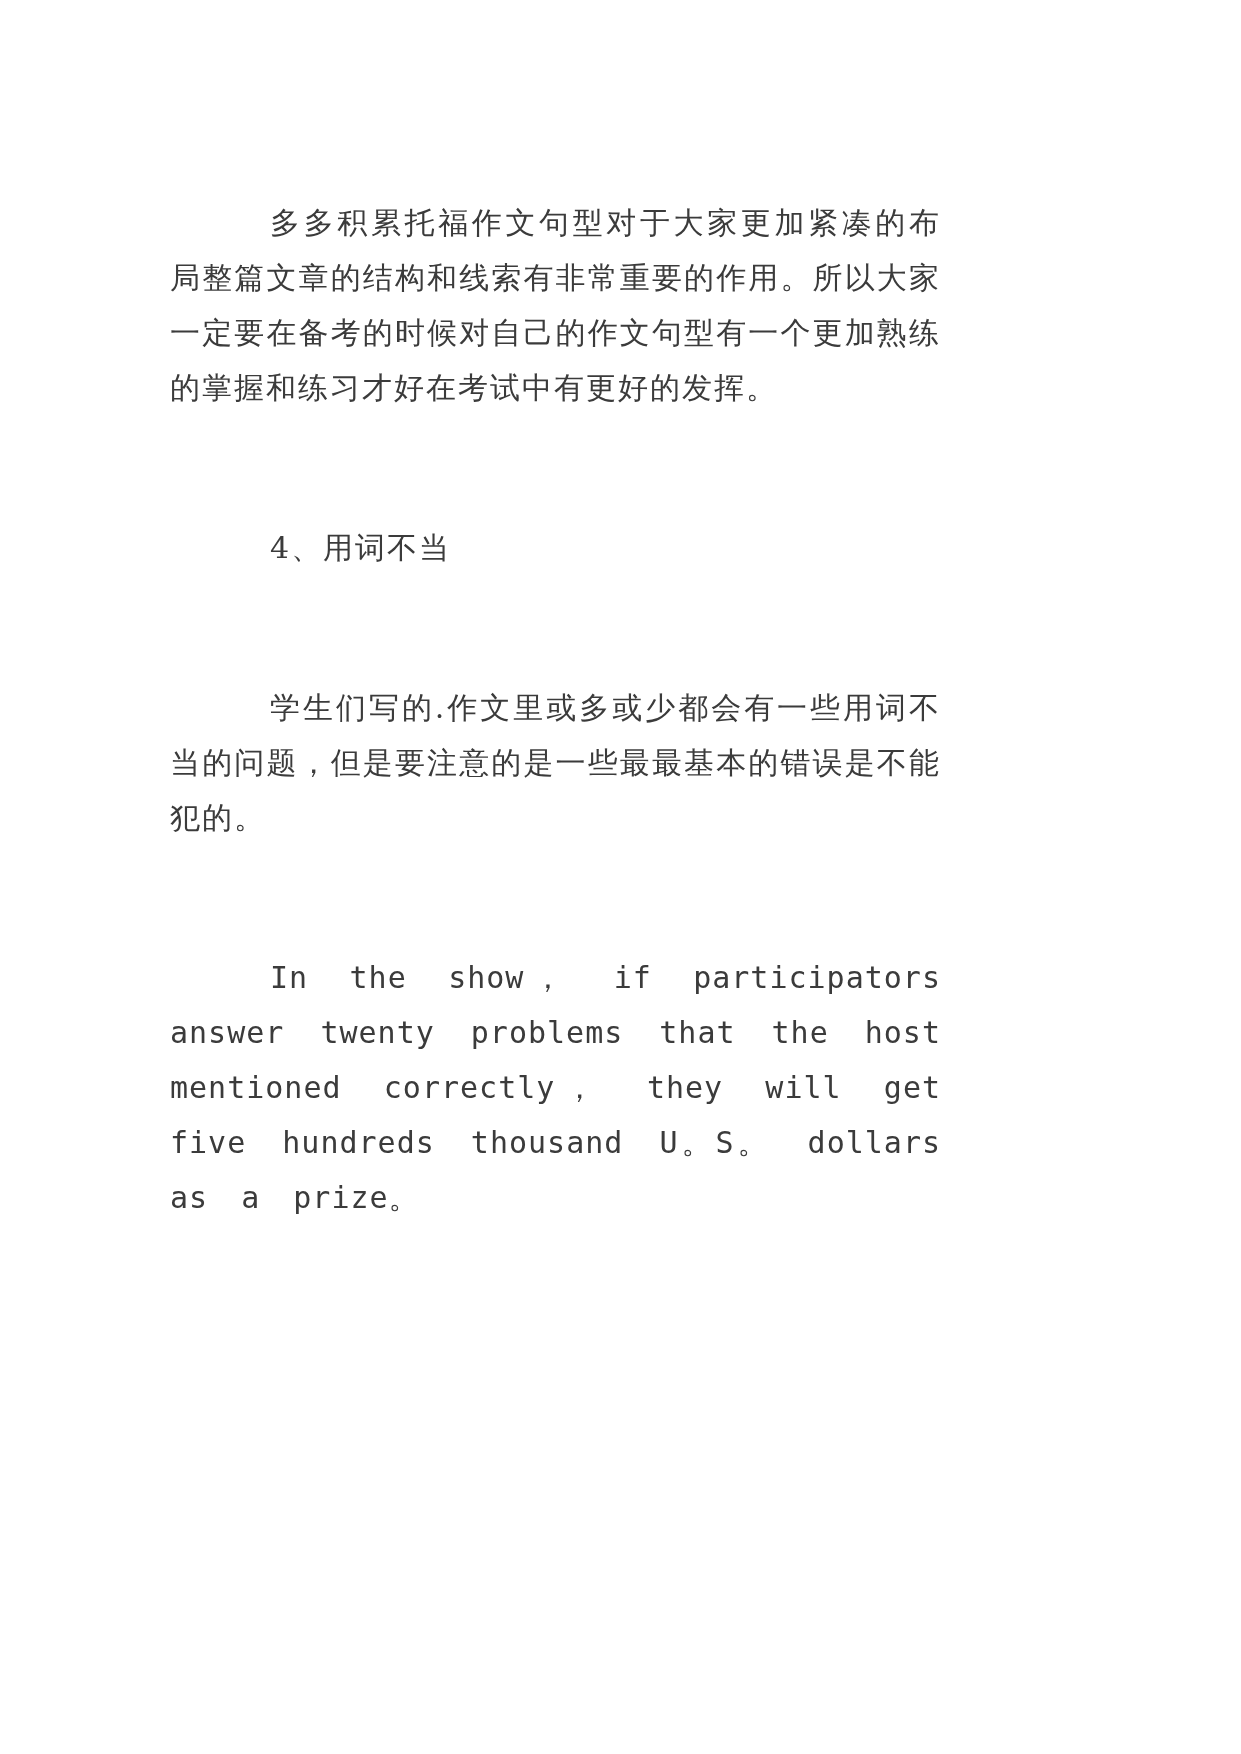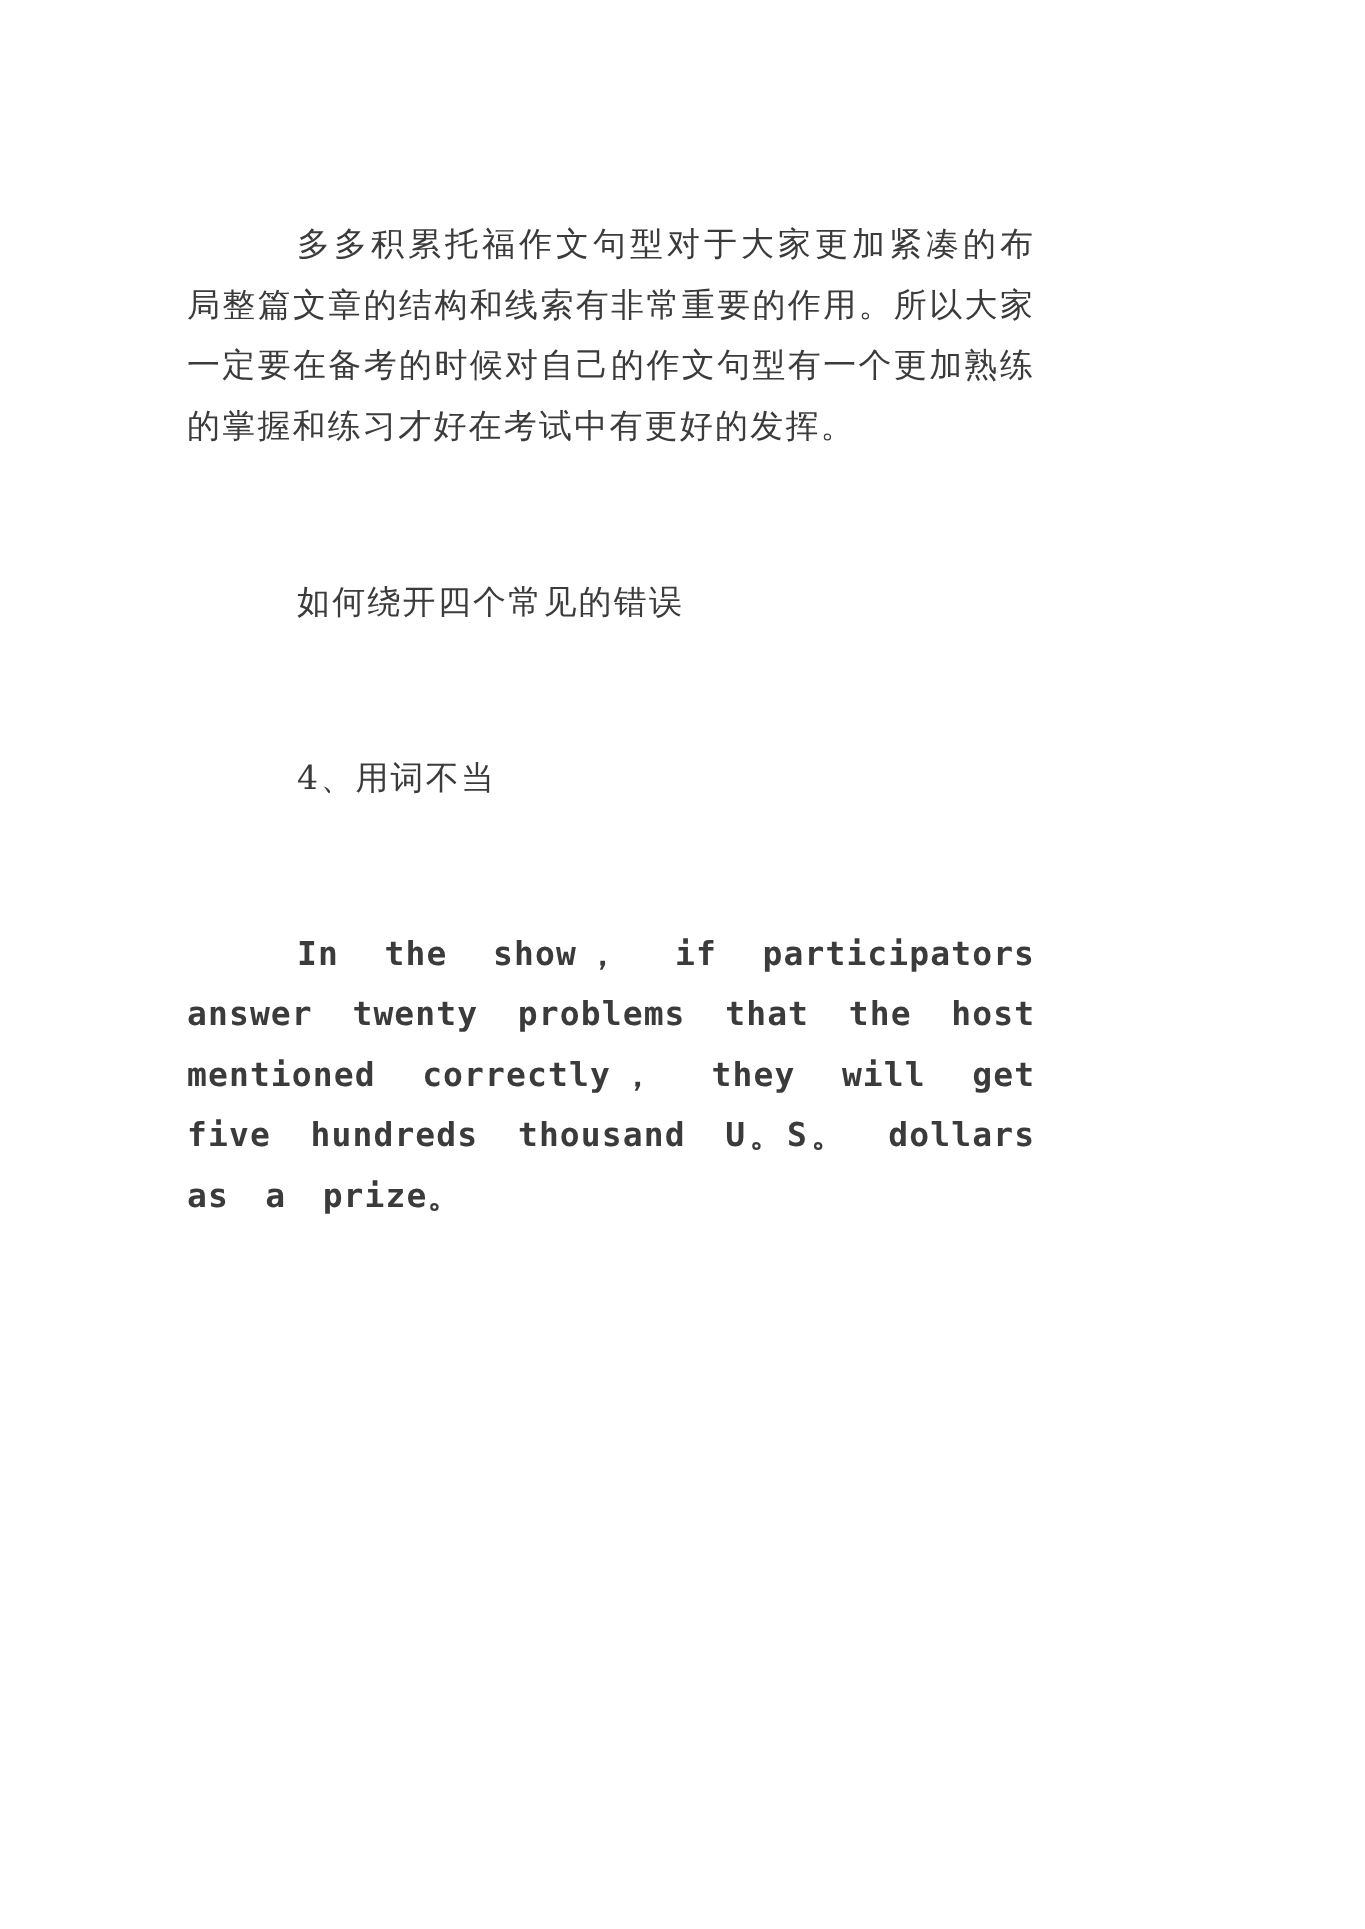--- a/index.html
+++ b/index.html
@@ -24,24 +24,23 @@
     color: #3b3b3b;
     text-align: justify;
     text-indent: 100px;
     letter-spacing: 2px;
     margin: 0 0 105px 0;
   }
   .para.en {
     font-family: "DejaVu Sans Mono", "Liberation Mono", monospace;
     letter-spacing: 1px;
     word-spacing: 14px;
-    font-weight: bold;
   }
 </style>
 </head>
 <body>
 
 <div class="page">
   <p class="para">多多积累托福作文句型对于大家更加紧凑的布局整篇文章的结构和线索有非常重要的作用。所以大家一定要在备考的时候对自己的作文句型有一个更加熟练的掌握和练习才好在考试中有更好的发挥。</p>
-  <p class="para">如何绕开四个常见的错误</p>
   <p class="para">4、用词不当</p>
+  <p class="para">学生们写的.作文里或多或少都会有一些用词不当的问题，但是要注意的是一些最最基本的错误是不能犯的。</p>
   <p class="para en">In the show， if participators answer twenty problems that the host mentioned correctly， they will get five hundreds thousand U。S。 dollars as a prize。</p>
 </div>
 
 </body></html>

